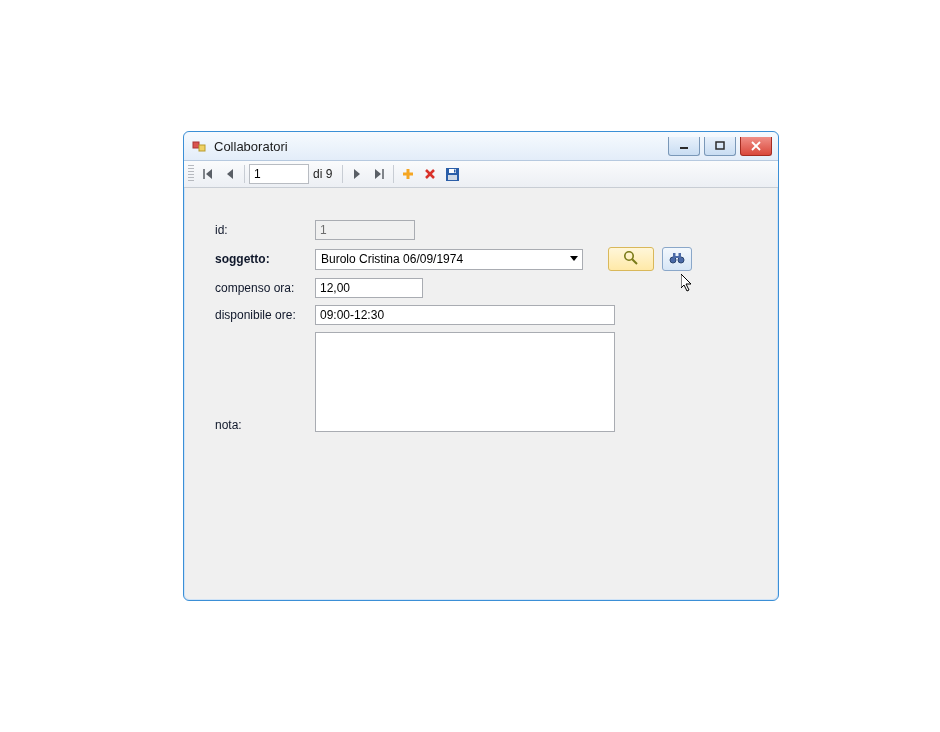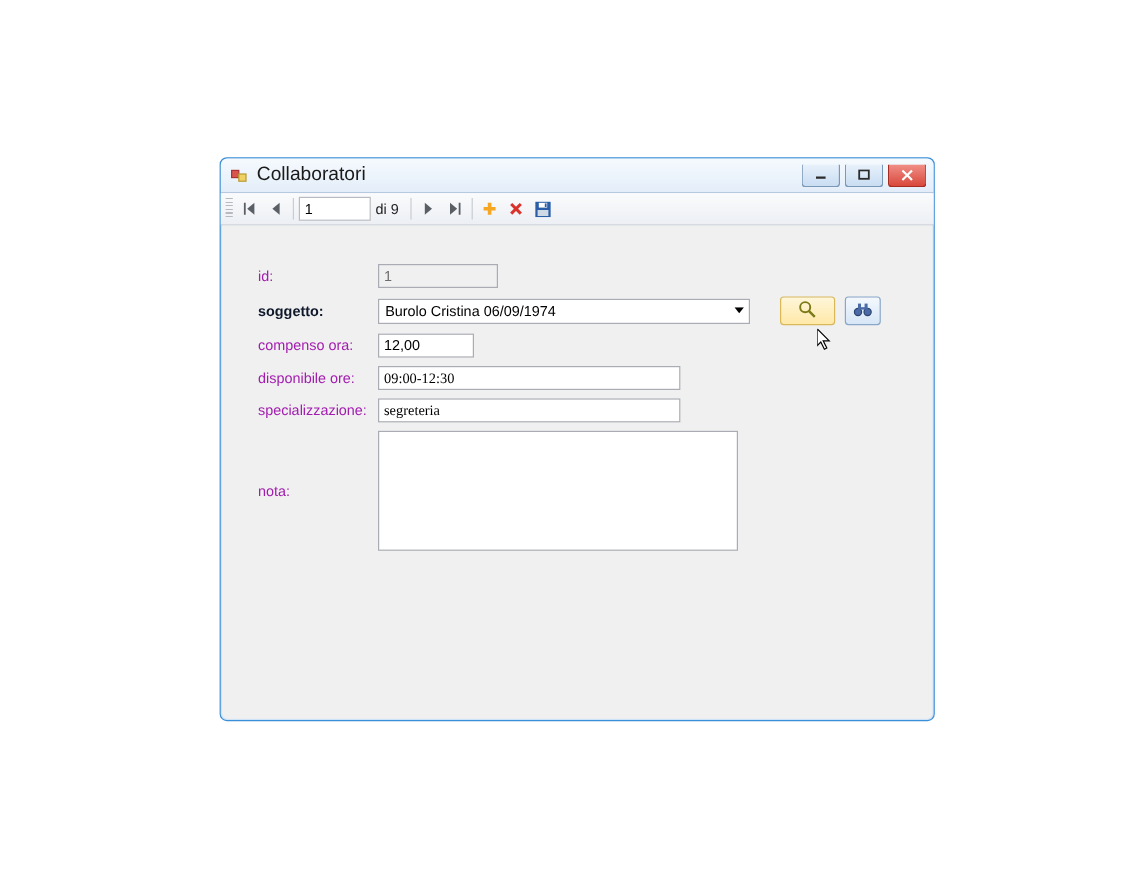--- a/index.html
+++ b/index.html
@@ -1,41 +1,41 @@
 <!DOCTYPE html>
 <html><head>
 <meta charset="utf-8">
 <style>
   html,body{margin:0;padding:0;width:940px;height:732px;background:#fff;font-family:"Segoe UI",Tahoma,Arial,sans-serif;font-size:12px;color:#000;}
   .window{position:absolute;left:183px;top:131px;width:594px;height:468px;background:linear-gradient(#eef2f7,#e1e7f0);border:1px solid #3b8fd6;border-radius:6px;box-shadow:0 0 0 1px #cfe3f7 inset;}
   .titlebar{height:28px;display:flex;align-items:center;padding:0 0 0 8px;background:linear-gradient(#f6fafe,#e3edf9);border-bottom:1px solid #b6c9df;border-radius:6px 6px 0 0;}
   .app-icon{width:16px;height:16px;margin-right:6px;display:inline-block;}
   .app-icon svg{display:block}
-  .title-text{color:#1a1a1a;font-size:16px;}
+  .title-text{color:#1a1a1a;font-size:13px;}
   .winbtns{margin-left:auto;display:flex;gap:4px;padding-right:6px;}
   .winbtn{width:30px;height:18px;border:1px solid #7a98b8;border-top:none;border-radius:0 0 3px 3px;background:linear-gradient(#e8f1fb,#c9ddf2);display:flex;align-items:center;justify-content:center;}
   .winbtn.close{background:linear-gradient(#f08f87,#d9483b);border-color:#a42c21;}
   .winbtn svg{display:block}
   .toolbar{height:26px;background:linear-gradient(#fafbfc,#eceff4);border-bottom:1px solid #c8cdd4;display:flex;align-items:center;padding:0 4px;gap:2px;}
   .tgrip{width:6px;height:18px;background:repeating-linear-gradient(to bottom,#b6b9bf 0 1px,transparent 1px 3px);margin-right:2px;}
   .tbtn{width:20px;height:20px;display:flex;align-items:center;justify-content:center;border-radius:2px;}
   .tsep{width:1px;height:18px;background:#c8cdd4;margin:0 2px;}
   .tinput{width:50px;height:18px;border:1px solid #b8bcc2;background:#fff;padding:0 4px;font-size:12px;}
   .tlabel{padding:0 6px 0 2px;color:#222;}
   .client{position:absolute;left:1px;right:1px;top:56px;bottom:1px;background:#f0f0f0;border-radius:0 0 5px 5px;}
   .form{position:absolute;left:30px;top:32px;}
   .row{display:flex;align-items:center;margin-bottom:7px;}
-  .lbl{width:100px;font-size:12px;color:#a21caf;}
+  .lbl{width:100px;font-size:12px;color:#0f172a;}
   .lbl.req{color:#0f172a;font-weight:bold;}
   .tx{height:20px;border:1px solid #a9acb2;background:#fff;font-size:12px;padding:0 4px;box-sizing:border-box;}
   .tx.disabled{background:#f0f0f0;color:#6d6d6d;}
   .id-field{width:100px;}
-  .money-field{width:80px;}
-  .wide-field{width:252px;font-family:Liberation Serif, serif;}
-  .dropdown{width:310px;height:21px;border:1px solid #a9acb2;background:#fff;display:flex;align-items:center;box-sizing:border-box;}
+  .money-field{width:108px;}
+  .wide-field{width:300px;}
+  .dropdown{width:268px;height:21px;border:1px solid #a9acb2;background:#fff;display:flex;align-items:center;box-sizing:border-box;}
   .dropdown span{flex:1;padding:0 5px;font-size:12px;}
   .dd-btn{width:16px;height:100%;display:flex;align-items:center;justify-content:center;}
   .textarea{width:300px;height:100px;border:1px solid #a9acb2;background:#fff;box-sizing:border-box;resize:none;font-size:12px;padding:3px;}
   .btn{height:22px;border:1px solid #8aa7c9;background:linear-gradient(#f3f8fd,#d7e6f6);border-radius:3px;display:flex;align-items:center;justify-content:center;}
   .btn.hl{background:linear-gradient(#fff6d9,#ffe9a8);border-color:#d9b85a;}
   .lookup-btn{width:44px;margin-left:25px;}
   .lookup2-btn{width:28px;margin-left:8px;}
   .checkbox{width:13px;height:13px;border:1px solid #8a8a8a;background:#fff;display:inline-flex;align-items:center;justify-content:center;}
   .checkbox svg{display:block}
   .print-btn{width:70px;height:24px;margin-left:225px;}
@@ -163,26 +163,22 @@
       <div class="row">
         <div class="lbl">compenso ora:</div>
         <input class="tx money-field" value="12,00" style="">
       </div>
 
       <div class="row">
         <div class="lbl">disponibile ore:</div>
         <input class="tx wide-field" value="09:00-12:30" style="">
       </div>
 
-      <div class="row">
-        <div class="lbl">specializzazione:</div>
-        <input class="tx wide-field" value="segreteria" style="">
-      </div>
 
-      <div class="row" style="align-items:center;">
+      <div class="row" style="align-items:flex-end;">
         <div class="lbl">nota:</div>
         <textarea class="textarea" style=""></textarea>
       </div>
 
 
     </div>
   </div>
 
   <div class="cursor" style="left:497px;top:142px;">
     <svg width="16" height="20">

